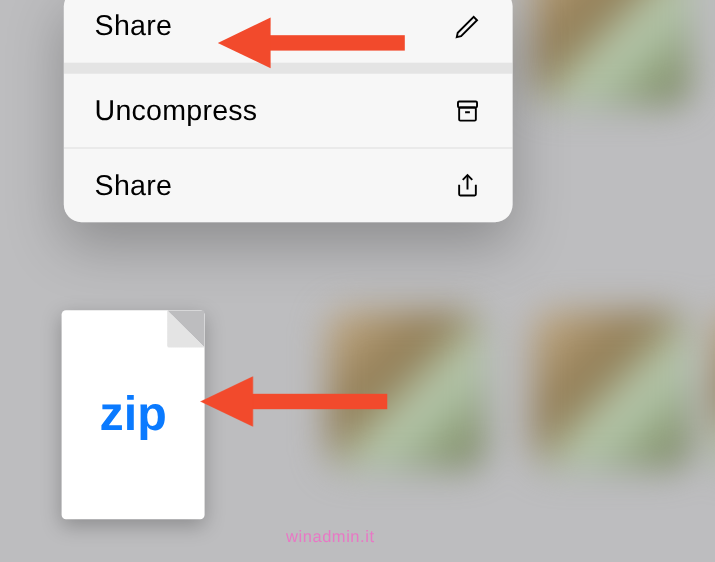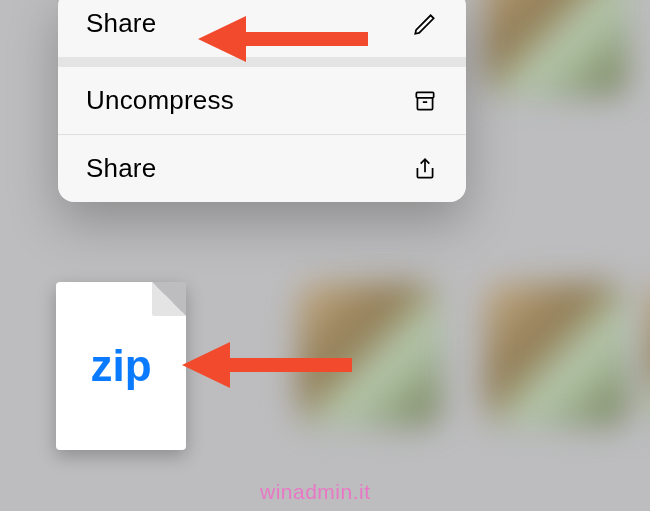--- a/index.html
+++ b/index.html
@@ -47,21 +47,21 @@
   }
   .menu-item + .menu-item { border-top: 1px solid rgba(0,0,0,0.10); }
   .sep-strong { height: 10px; background: rgba(0,0,0,0.08); }
   .menu .icon { width: 30px; height: 30px; display:flex; align-items:center; justify-content:center; }
   .menu .icon svg { width: 26px; height: 26px; stroke:#000; stroke-width:1.6; fill:none; }
 
   
   .file {
     position: absolute;
     left: 56px; top: 282px;
-    width: 130px; height: 168px;
+    width: 130px; height: 190px;
     background: #fff;
     border-radius: 4px;
     box-shadow: 0 6px 18px rgba(0,0,0,0.25);
     display: flex; align-items: center; justify-content: center;
   }
   .file::before{
     
     content:"";
     position:absolute;
     top:0; right:0;
@@ -86,21 +86,21 @@
   .arrow {
     position: absolute;
     pointer-events: none;
   }
   .arrow svg { display:block; }
 
   
   .watermark {
     position: absolute;
     left: 260px; top: 480px;
-    font-size: 21px;
+    font-size: 15px;
     color: #ff53c8;
     opacity: 0.65;
     font-family: Arial, sans-serif;
     letter-spacing: 0.5px;
   }
 </style>
 </head>
 <body>
 
 <div class="bg">

